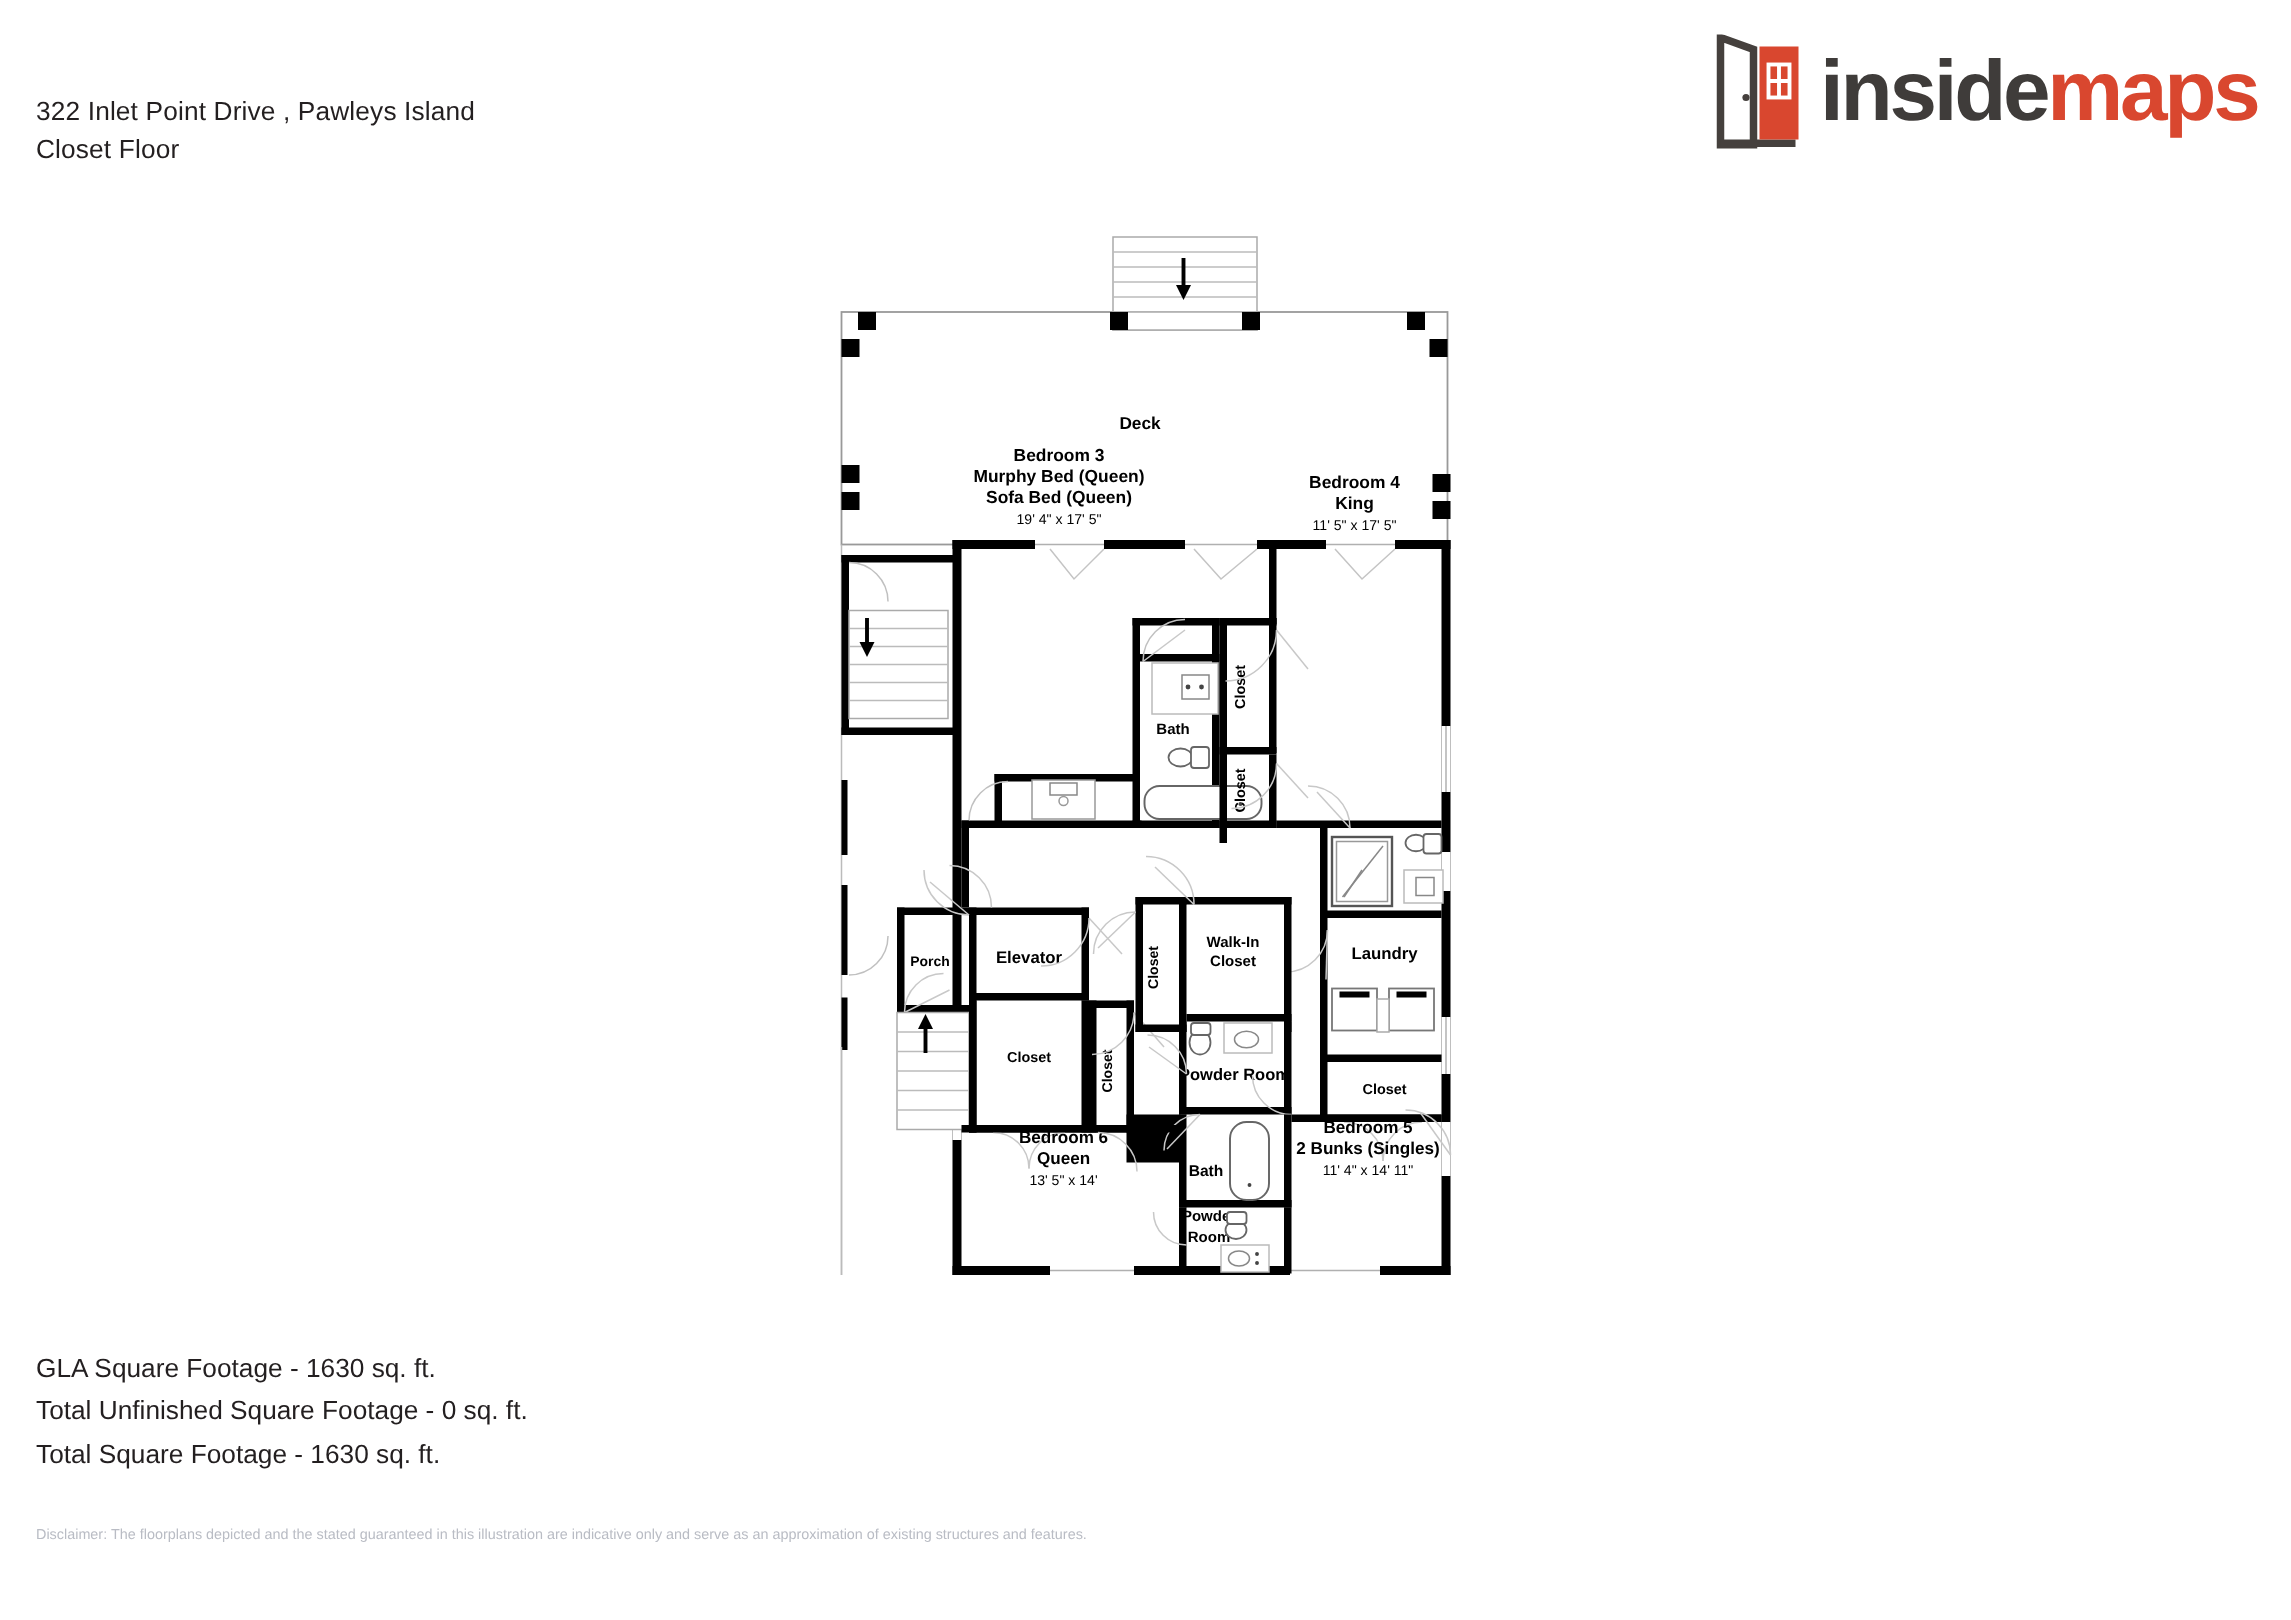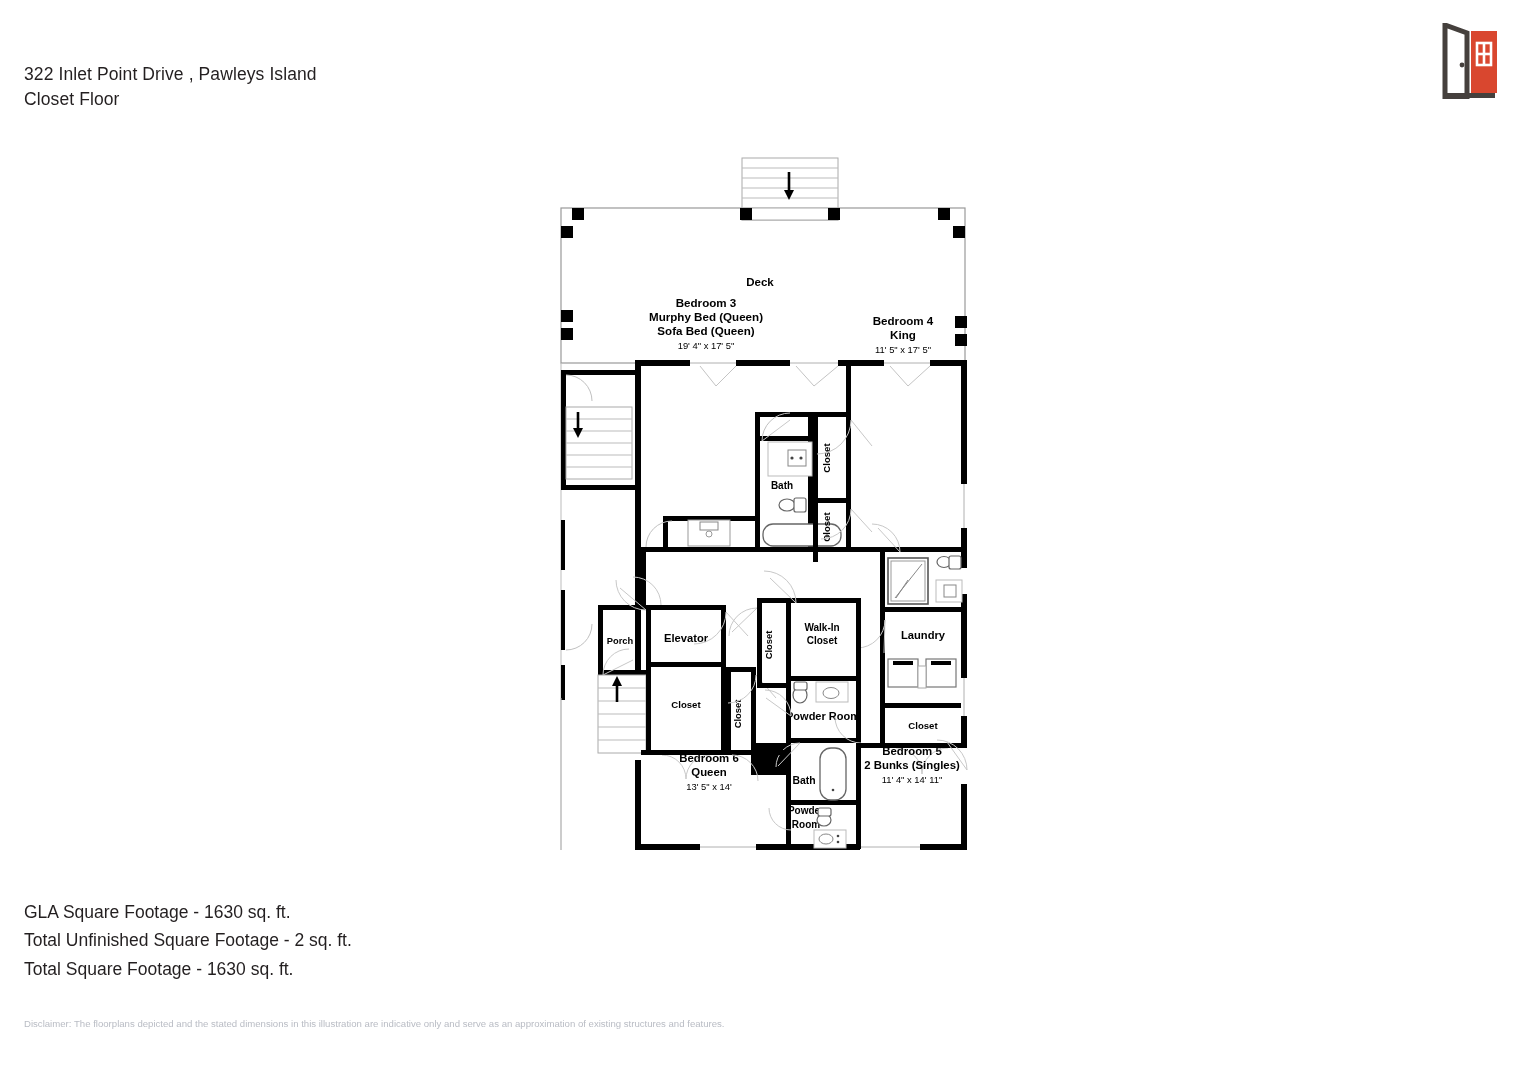--- a/index.html
+++ b/index.html
@@ -121,20 +121,21 @@
       <path d="M4 2 L26 10 L26 74 L4 74 Z" fill="none" stroke="#45403d" stroke-width="5"></path>
       <rect x="4" y="70" width="50" height="5" fill="#45403d"></rect>
       <circle cx="21" cy="42" r="2.4" fill="#45403d"></circle>
 
       <rect x="30" y="8" width="26" height="62" fill="#d9472f"></rect>
 
       <rect x="36" y="20" width="14" height="22" fill="none" stroke="#ffffff" stroke-width="2.6"></rect>
       <line x1="43" y1="20" x2="43" y2="42" stroke="#ffffff" stroke-width="2.6"></line>
       <line x1="36" y1="31" x2="50" y2="31" stroke="#ffffff" stroke-width="2.6"></line>
     </svg>
+    <div class="logo-wordmark"><span class="w-inside">inside</span><span class="w-maps">maps</span></div>
   </div>
 </div>
 
 <div id="plan-wrap">
 <svg id="plan-svg" width="1527" height="760" viewBox="0 0 1527 760">
 
   <defs>
     <g id="door-sw-br">
       <path d="M0 0 L34 0 L34 34" fill="none" stroke="#b3b3b3" stroke-width="1"></path>
     </g>
@@ -490,19 +491,19 @@
     <path d="M646 490 a30 30 0 0 1 -30 -30" fill="none" stroke="#c8c8c8" stroke-width="1"></path>
     <line x1="646" y1="490" x2="620" y2="468" stroke="#c8c8c8" stroke-width="1"></line>
     <path d="M661 485 a28 28 0 0 0 -28 -28" fill="none" stroke="#c8c8c8" stroke-width="1"></path>
   </g>
 
 </svg>
 </div>
 
 <div id="stats">
   <div>GLA Square Footage - 1630 sq. ft.</div>
-  <div>Total Unfinished Square Footage - 2 sq. ft.</div>
+  <div>Total Unfinished Square Footage - 0 sq. ft.</div>
   <div>Total Square Footage - 1630 sq. ft.</div>
 </div>
 
 <div id="disclaimer">
-  <div>Disclaimer: The floorplans depicted and the stated dimensions in this illustration are indicative only and serve as an approximation of existing structures and features.</div>
+  <div>Disclaimer: The floorplans depicted and the stated guaranteed in this illustration are indicative only and serve as an approximation of existing structures and features.</div>
 </div>
 
 </body></html>

